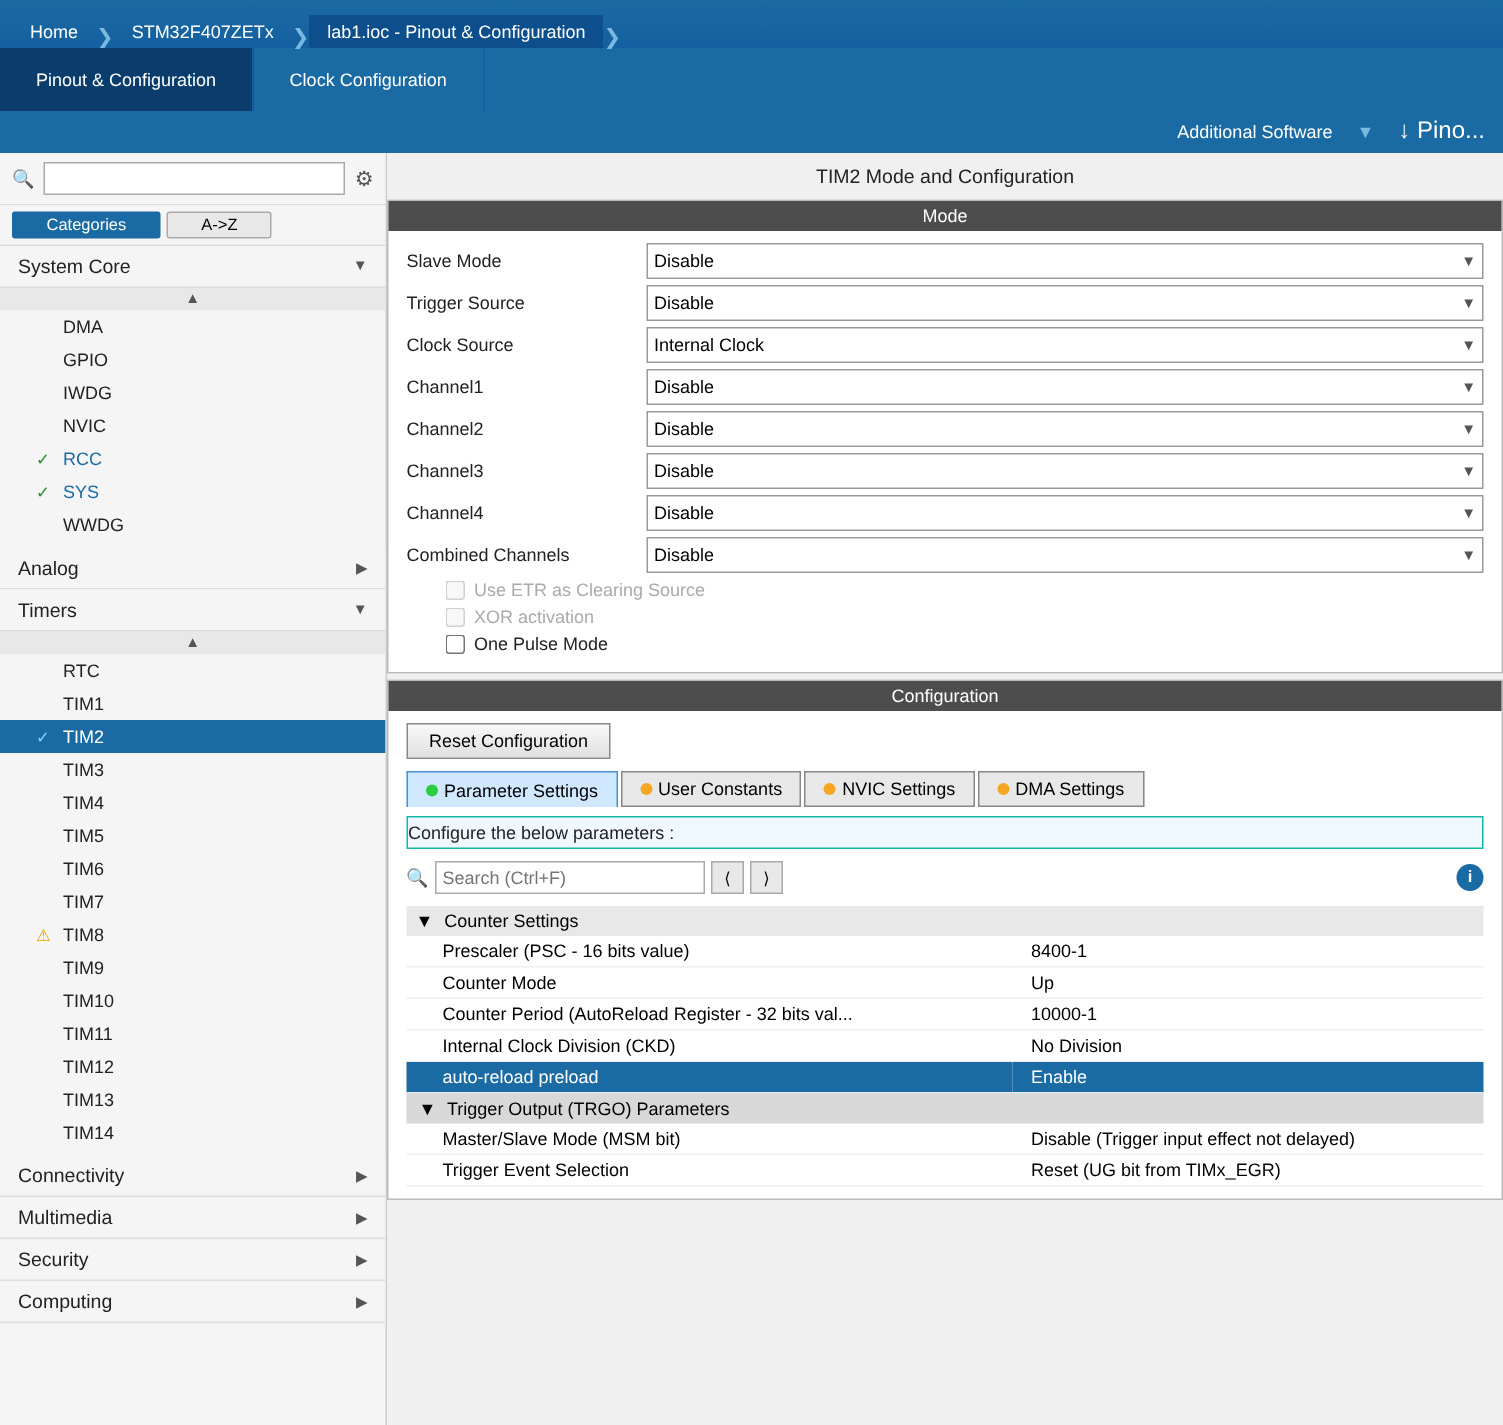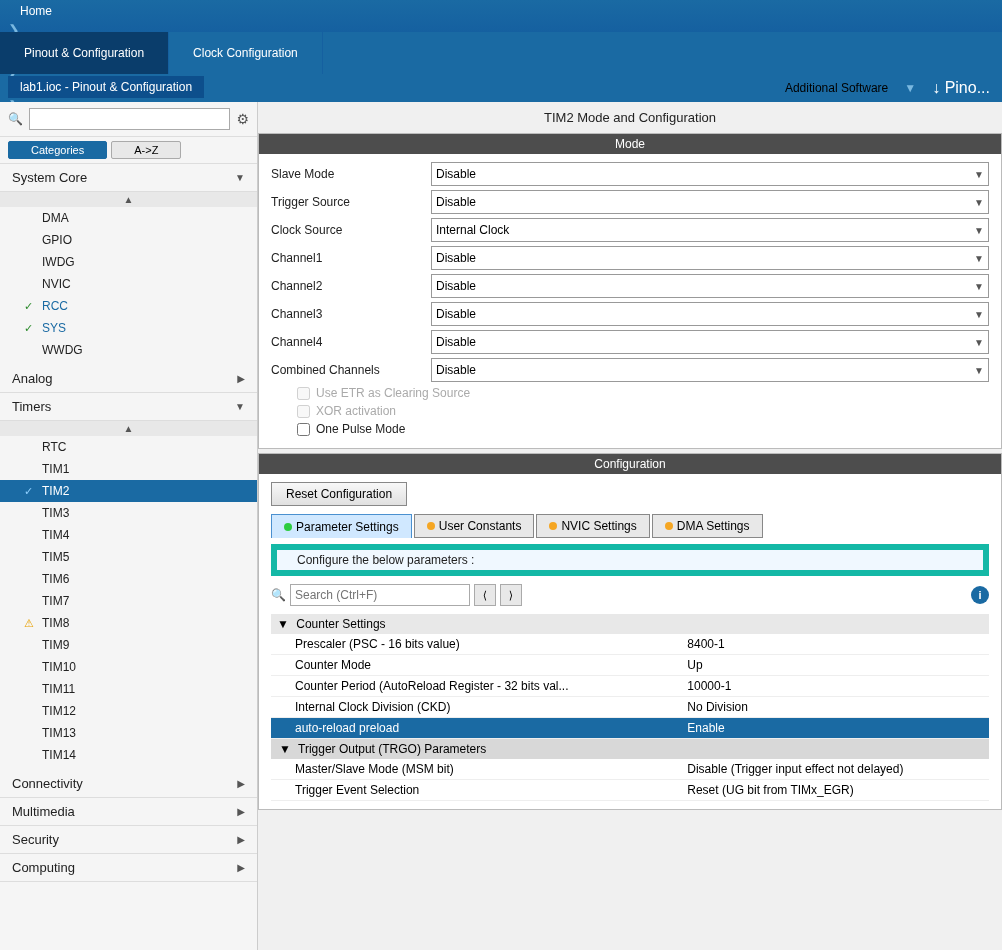--- a/index.html
+++ b/index.html
@@ -3,24 +3,23 @@
   <meta charset="utf-8">
   <style>
     * { box-sizing: border-box; margin: 0; padding: 0; font-family: 'Segoe UI', Arial, sans-serif; font-size: 12px; }
     body { background: #f0f0f0; width: 1002px; height: 950px; overflow: hidden; }
 
     
     .top-nav {
       background: linear-gradient(180deg, #1a6aa3 0%, #1560a0 100%);
       height: 32px;
       display: flex;
-      align-items: flex-start;
+      align-items: flex-end;
       padding: 0 8px;
       gap: 0;
-      flex-direction: column;
     }
     .nav-item {
       color: white;
       font-size: 13px;
       padding: 4px 12px;
       display: flex;
       align-items: center;
       gap: 4px;
       cursor: pointer;
     }
@@ -58,21 +57,21 @@
     .secondary-bar {
       background: #1a6aa3;
       height: 28px;
       display: flex;
       align-items: center;
       justify-content: flex-end;
       padding: 0 12px;
       gap: 16px;
     }
     .secondary-bar .additional-sw {
-      color: #000000;
+      color: #ffffff;
       font-size: 12px;
       cursor: pointer;
       text-align: center;
     }
     .secondary-bar .pinout {
       color: white;
       font-size: 16px;
       cursor: pointer;
     }
 
@@ -334,23 +333,23 @@
       background: #2ecc40;
       display: inline-block;
     }
     .config-tab .tab-dot.yellow { background: #f5a623; }
 
     
     .configure-text {
       font-size: 12px;
       color: #222;
       margin-bottom: 6px;
-      padding: 3px 20px;
+      padding: 3px 0;
       background: #f0f8ff;
-      border: 6px solid #14b8a6;
+      border: 1px solid #14b8a6;
     }
 
     
     .param-search-row {
       display: flex;
       align-items: center;
       gap: 4px;
       margin-bottom: 6px;
       padding: 2px 0;
     }

